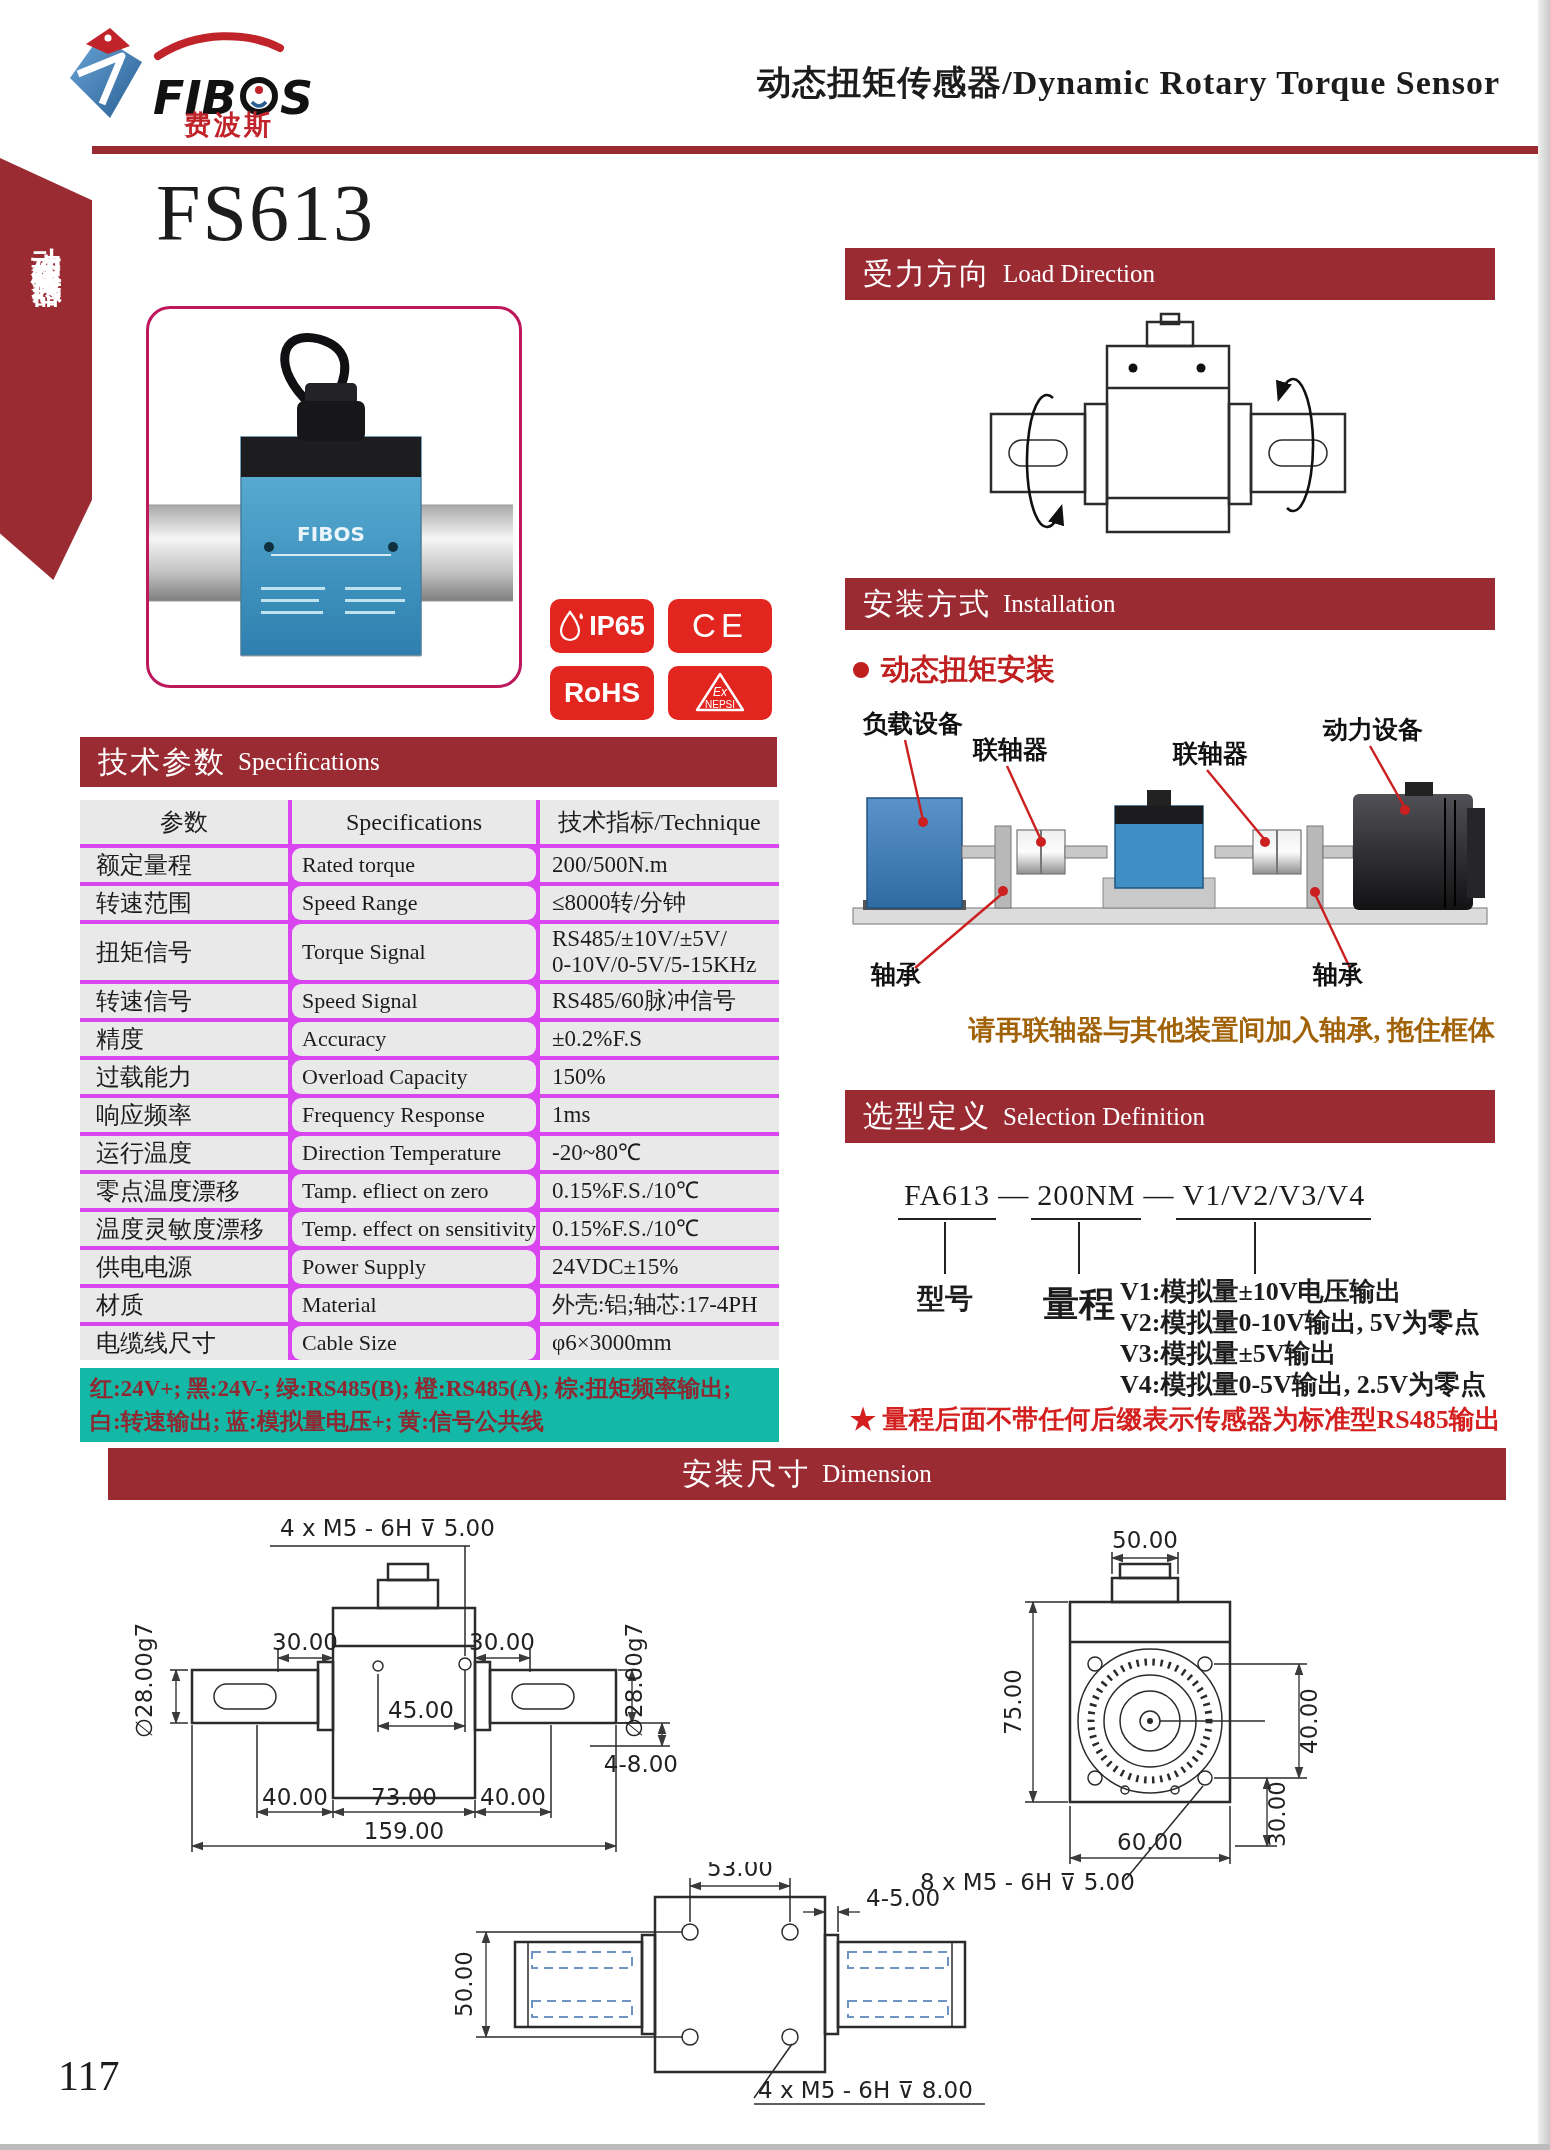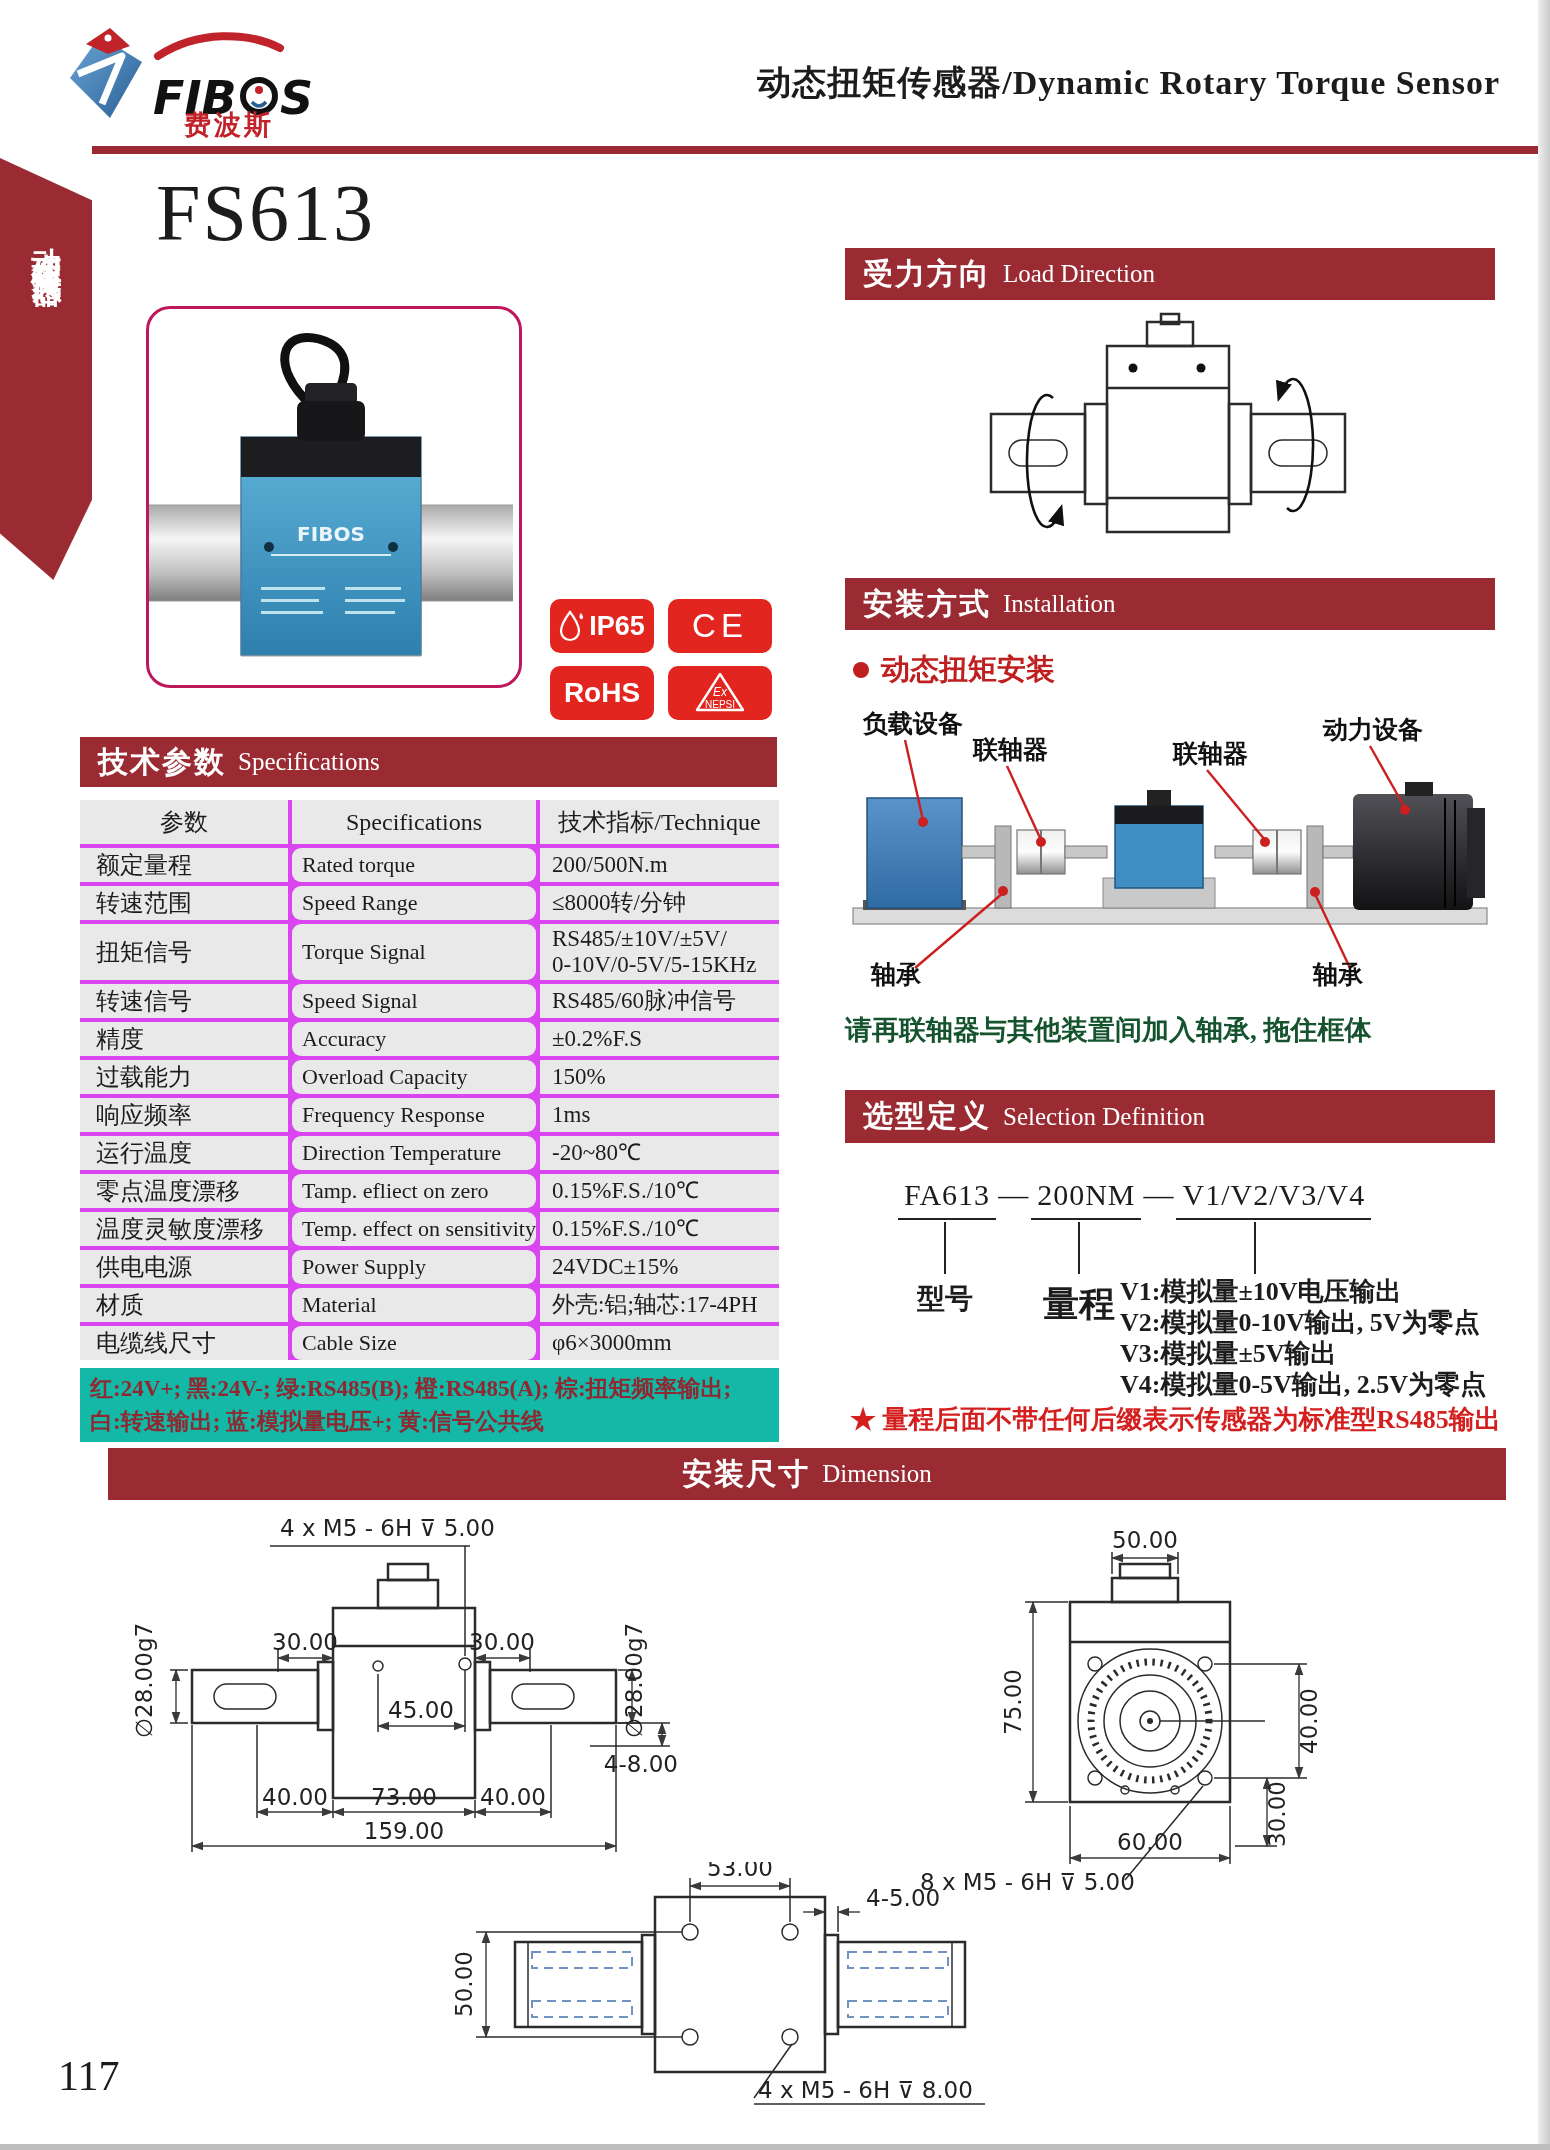--- a/index.html
+++ b/index.html
@@ -3,21 +3,21 @@
 <meta charset="utf-8">
 <style>
   html,body{margin:0;padding:0;}
   body{
     width:1550px;height:2150px;position:relative;background:#ffffff;
     font-family:"Liberation Serif",serif;color:#1c1c1c;overflow:hidden;
   }
   
   .bar{position:absolute;background:#9a2b33;color:#fff;display:flex;align-items:center;
        padding-left:18px;box-sizing:border-box;}
-  .bar .cn{font-size:30px;font-weight:bold;letter-spacing:2px;}
+  .bar .cn{font-size:30px;font-weight:normal;letter-spacing:2px;}
   .bar .en{font-size:25px;margin-left:12px;}
   #bar-specs{left:80px;top:737px;width:697px;height:50px;}
   #bar-load{left:845px;top:248px;width:650px;height:52px;}
   #bar-install{left:845px;top:578px;width:650px;height:52px;}
   #bar-select{left:845px;top:1090px;width:650px;height:53px;}
   #bar-dim{left:108px;top:1448px;width:1398px;height:52px;justify-content:center;padding-left:0;}
 
   
   #logo-svg{position:absolute;left:58px;top:22px;width:280px;height:116px;}
   #page-title{position:absolute;top:60px;right:50px;font-size:34px;font-weight:600;letter-spacing:1px;}
@@ -54,22 +54,22 @@
   .tc.c3{padding-left:12px;font-size:23px;white-space:pre-line;line-height:1.12;}
   #wiring{position:absolute;left:80px;top:1368px;width:699px;background:#14b8a6;color:#8f2830;
           font-weight:bold;font-size:23px;line-height:33px;padding:4px 10px;box-sizing:border-box;}
 
   
   #svg-loaddir{position:absolute;left:935px;top:312px;width:470px;height:255px;}
   #bullet{position:absolute;left:853px;top:650px;display:flex;align-items:center;gap:12px;
           color:#c01f1f;font-weight:bold;font-size:29px;}
   #bullet .dot{width:16px;height:16px;border-radius:50%;background:#c01f1f;}
   #svg-install{position:absolute;left:845px;top:698px;width:650px;height:300px;}
-  #install-note{position:absolute;left:845px;top:1012px;width:650px;text-align:left;
-          color:#14532d;font-weight:bold;font-size:27px;}
+  #install-note{position:absolute;left:845px;top:1012px;width:650px;text-align:right;
+          color:#a16207;font-weight:bold;font-size:27px;}
 
   
   #sel-code{position:absolute;left:898px;top:1178px;font-size:30px;display:flex;letter-spacing:1px;}
   #sel-code .seg{border-bottom:2px solid #222;padding:0 6px 6px;}
   #sel-code .sep{padding:0 2px 6px;}
   .vline{position:absolute;width:2px;background:#222;top:1222px;height:52px;}
   #vl1{left:944px;} #vl2{left:1078px;} #vl3{left:1254px;}
   #lbl-model{position:absolute;left:905px;top:1280px;width:80px;text-align:center;font-size:28px;font-weight:bold;}
   #lbl-range{position:absolute;left:1039px;top:1280px;width:80px;text-align:center;font-size:36px;font-weight:bold;}
   #sel-opts{position:absolute;left:1120px;top:1276px;font-size:26px;line-height:31px;font-weight:bold;}

